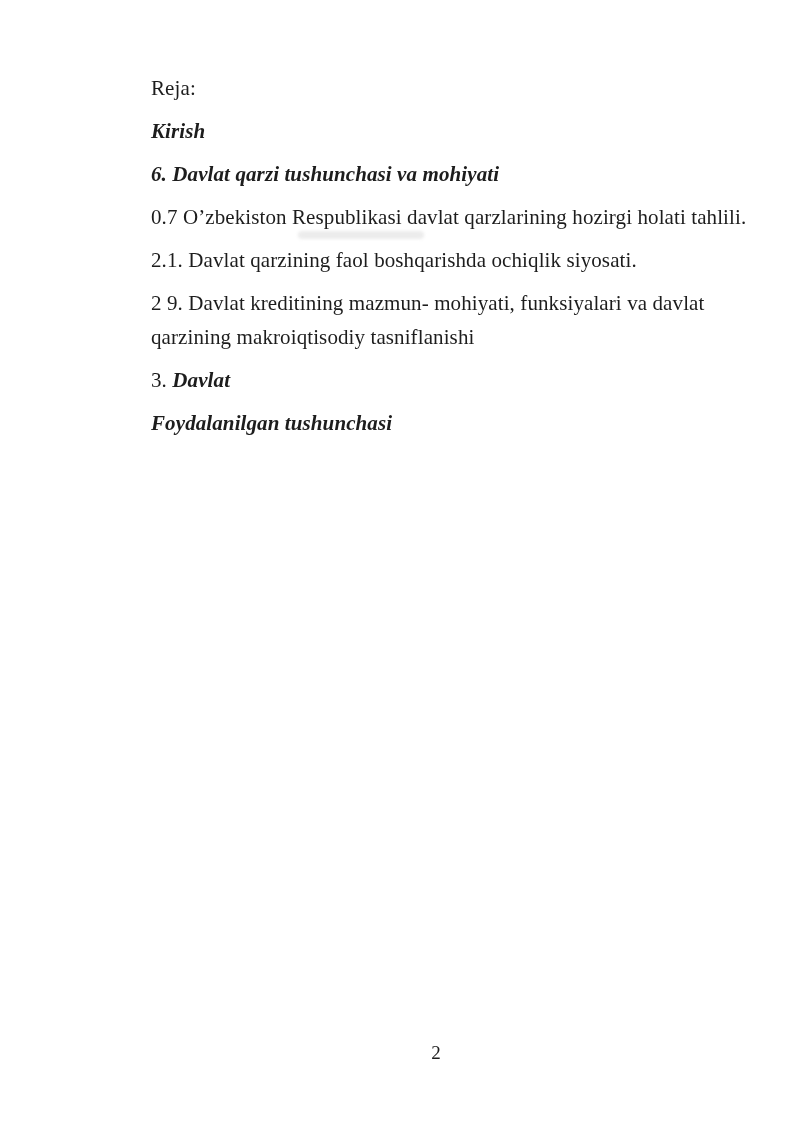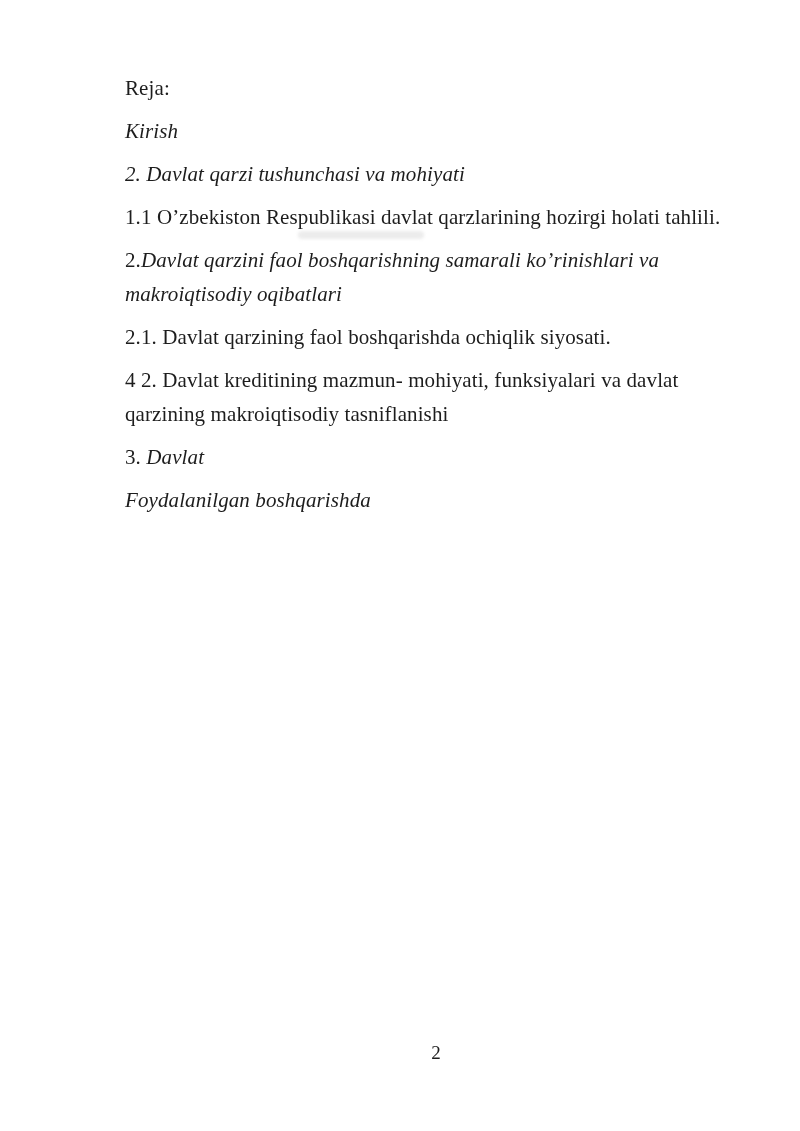--- a/index.html
+++ b/index.html
@@ -15,33 +15,33 @@
     font-family: "Liberation Serif", serif;
   }
   .page {
     position: absolute;
     inset: 0;
     background: #ffffff;
   }
   .content {
     position: absolute;
     top: 71px;
-    left: 125px;
+    left: 151px;
     width: 606px;
   }
   .para {
     font-size: 21px;
     line-height: 34px;
     margin: 0 0 9px 0;
     color: #1d1d1d;
     text-align: left;
     letter-spacing: 0.1px;
   }
   .bold-italic {
-    font-weight: normal;
+    font-weight: bold;
     font-style: italic;
   }
   .regular {
     font-weight: normal;
     font-style: normal;
   }
   .smudge {
     position: absolute;
     left: 298px;
     top: 231px;
@@ -66,34 +66,33 @@
 <body>
 
 <div class="page">
 
   <div class="content">
 
     <p class="para regular">Reja:</p>
 
     <p class="para bold-italic">Kirish</p>
 
-    <p class="para bold-italic">2. Davlat qarzi tushunchasi va mohiyati</p>
+    <p class="para bold-italic">6. Davlat qarzi tushunchasi va mohiyati</p>
 
-    <p class="para regular">1.1 O’zbekiston Respublikasi davlat qarzlarining hozirgi holati tahlili.</p>
+    <p class="para regular">0.7 O’zbekiston Respublikasi davlat qarzlarining hozirgi holati tahlili.</p>
 
 
-    <p class="para"><span class="regular">2.</span><span class="bold-italic">Davlat qarzini faol boshqarishning samarali ko’rinishlari va makroiqtisodiy oqibatlari</span></p>
 
     <p class="para regular">2.1. Davlat qarzining faol boshqarishda ochiqlik siyosati.</p>
 
-    <p class="para regular">4 2. Davlat kreditining mazmun- mohiyati, funksiyalari va davlat qarzining makroiqtisodiy tasniflanishi</p>
+    <p class="para regular">2 9. Davlat kreditining mazmun- mohiyati, funksiyalari va davlat qarzining makroiqtisodiy tasniflanishi</p>
 
     <p class="para"><span class="regular">3. </span><span class="bold-italic">Davlat</span></p>
 
-    <p class="para bold-italic">Foydalanilgan boshqarishda</p>
+    <p class="para bold-italic">Foydalanilgan tushunchasi</p>
 
   </div>
 
   <div class="smudge"></div>
 
   <div class="footer">2</div>
 
 </div>
 
 </body></html>

